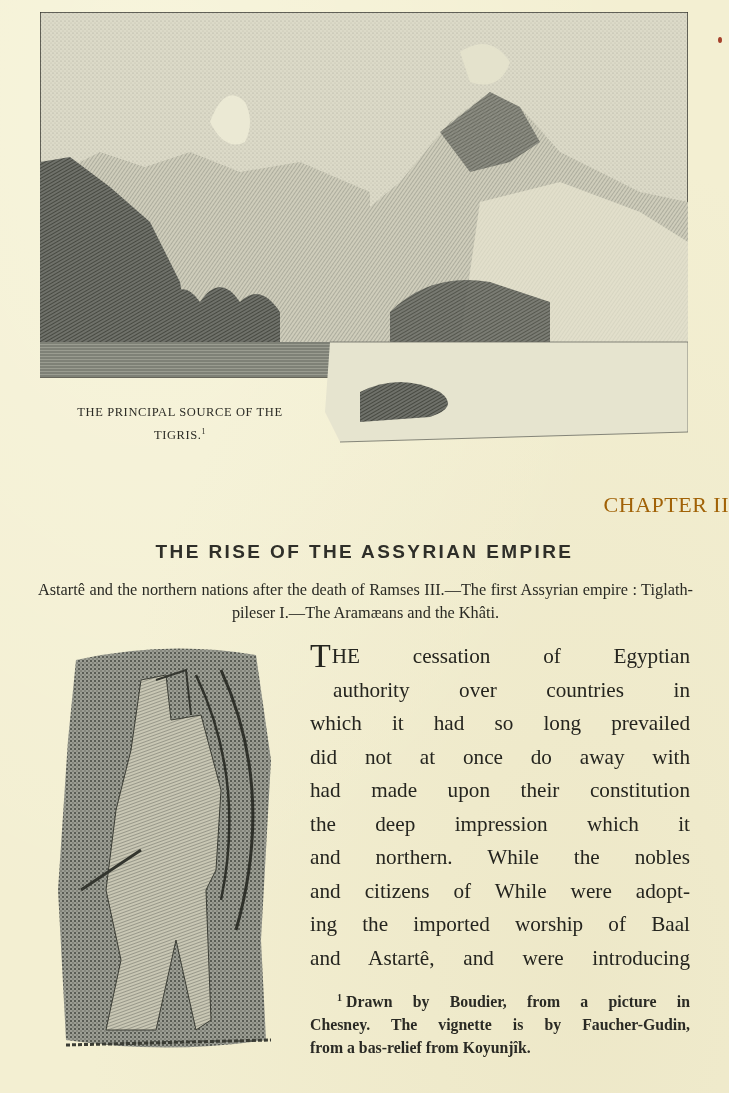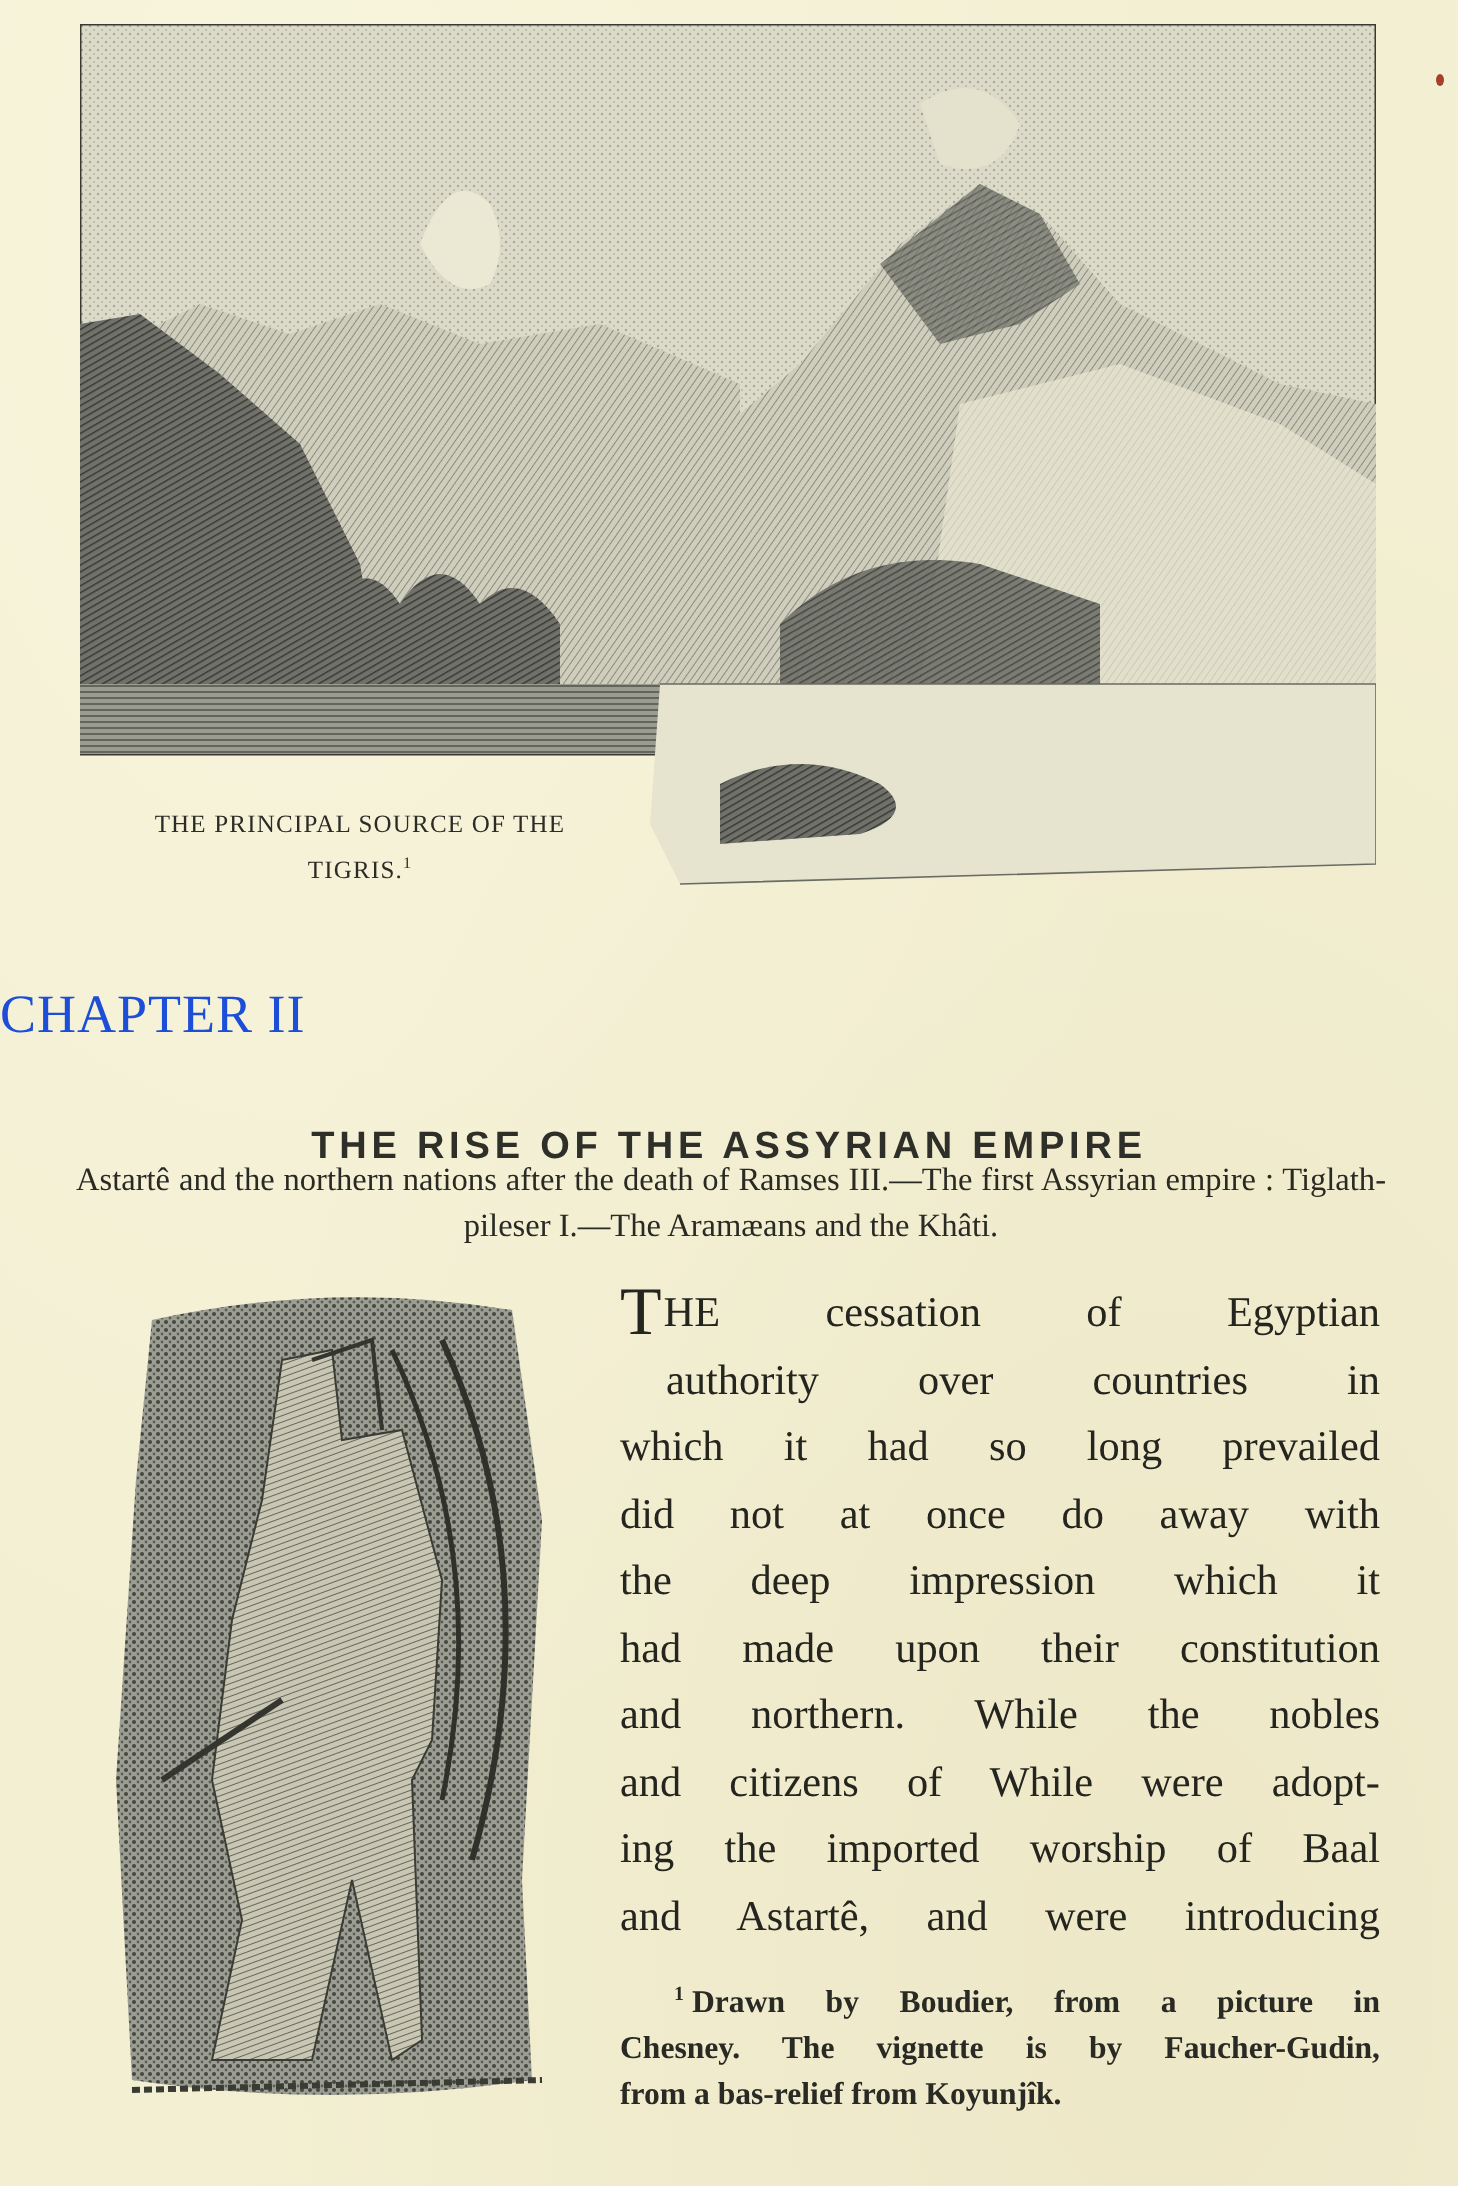--- a/index.html
+++ b/index.html
@@ -20,27 +20,27 @@
     position:absolute; left:40px; top:12px; width:648px; height:440px;
   }
   .landscape svg { width:100%; height:100%; display:block; }
   .caption {
     position:absolute; left:40px; top:402px; width:280px; text-align:center;
     font-size:12.5px; letter-spacing:0.6px; line-height:20px; color:#2c2c26;
   }
   .caption sup { font-size:8px; vertical-align:5px; }
 
   .chapter-title {
-    position:absolute; left:0; right:0; top:492px; text-align:left;
-    font-size:27px; letter-spacing:0.5px; color:#1d4ed8;
+    position:absolute; left:0; right:0; top:492px; text-align:right;
+    font-size:22px; letter-spacing:0.5px; color:#a16207;
   }
   .chapter-subtitle {
     position:absolute; left:0; right:0; top:541px; text-align:center;
     font-family:"Liberation Sans", "DejaVu Sans", sans-serif;
-    font-weight:bold; font-size:19px; letter-spacing:2.4px; color:#2f2f29;margin-top:22px;
+    font-weight:bold; font-size:19px; letter-spacing:2.4px; color:#2f2f29;
   }
   .summary {
     position:absolute; left:38px; width:655px; top:578px;
     font-size:16.3px; line-height:23px; text-align:justify; text-align-last:center;
     color:#2a2a24;
   }
 
   .relief {
     position:absolute; left:46px; top:640px; width:240px; height:420px;
   }
@@ -155,22 +155,22 @@
     <line x1="35" y1="250" x2="95" y2="210" stroke="#33352e" stroke-width="3"></line>
     <path d="M20 405 L225 400" stroke="#3a3c34" stroke-width="3" stroke-dasharray="4 2"></path>
   </svg>
 </div>
 
 <div class="body-text">
   <span class="body-line first"><span class="drop-cap">T</span><span>HE cessation of Egyptian</span></span>
   <span class="body-line indent">authority over countries in</span>
   <span class="body-line">which it had so long prevailed</span>
   <span class="body-line">did not at once do away with</span>
+  <span class="body-line">had made upon their constitution</span>
   <span class="body-line">the deep impression which it</span>
-  <span class="body-line">had made upon their constitution</span>
   <span class="body-line">and northern. While the nobles</span>
   <span class="body-line">and citizens of While were adopt-</span>
   <span class="body-line">ing the imported worship of Baal</span>
   <span class="body-line">and Astartê, and were introducing</span>
 </div>
 
 <div class="footnote">
   <span class="fn-line indent"><span class="fn-mark">1</span><span>Drawn by Boudier, from a picture in</span></span>
   <span class="fn-line">Chesney. The vignette is by Faucher-Gudin,</span>
   <span class="fn-line last">from a bas-relief from Koyunjîk.</span>

